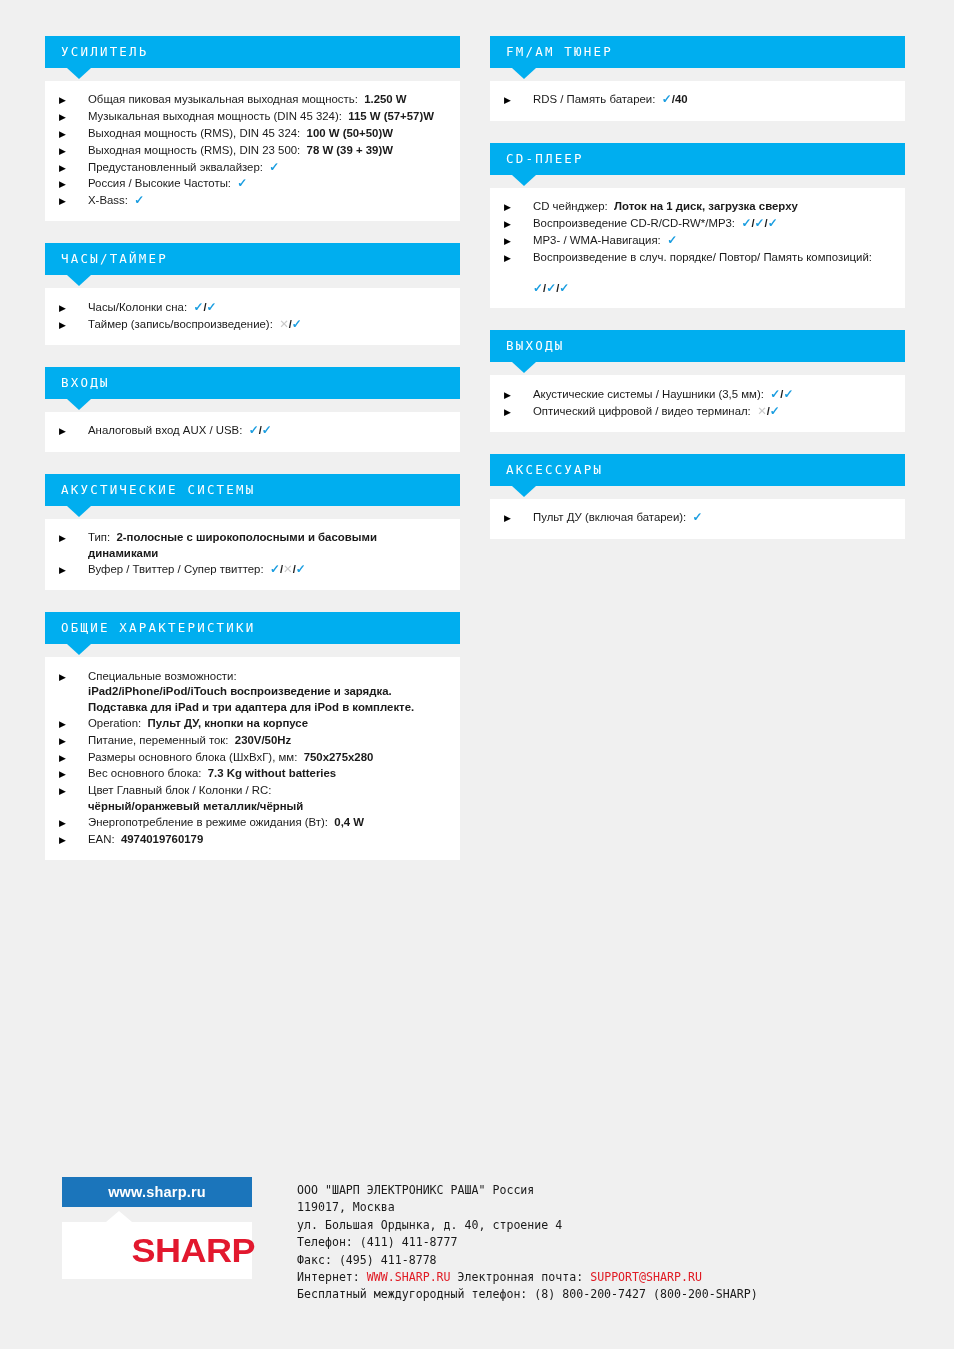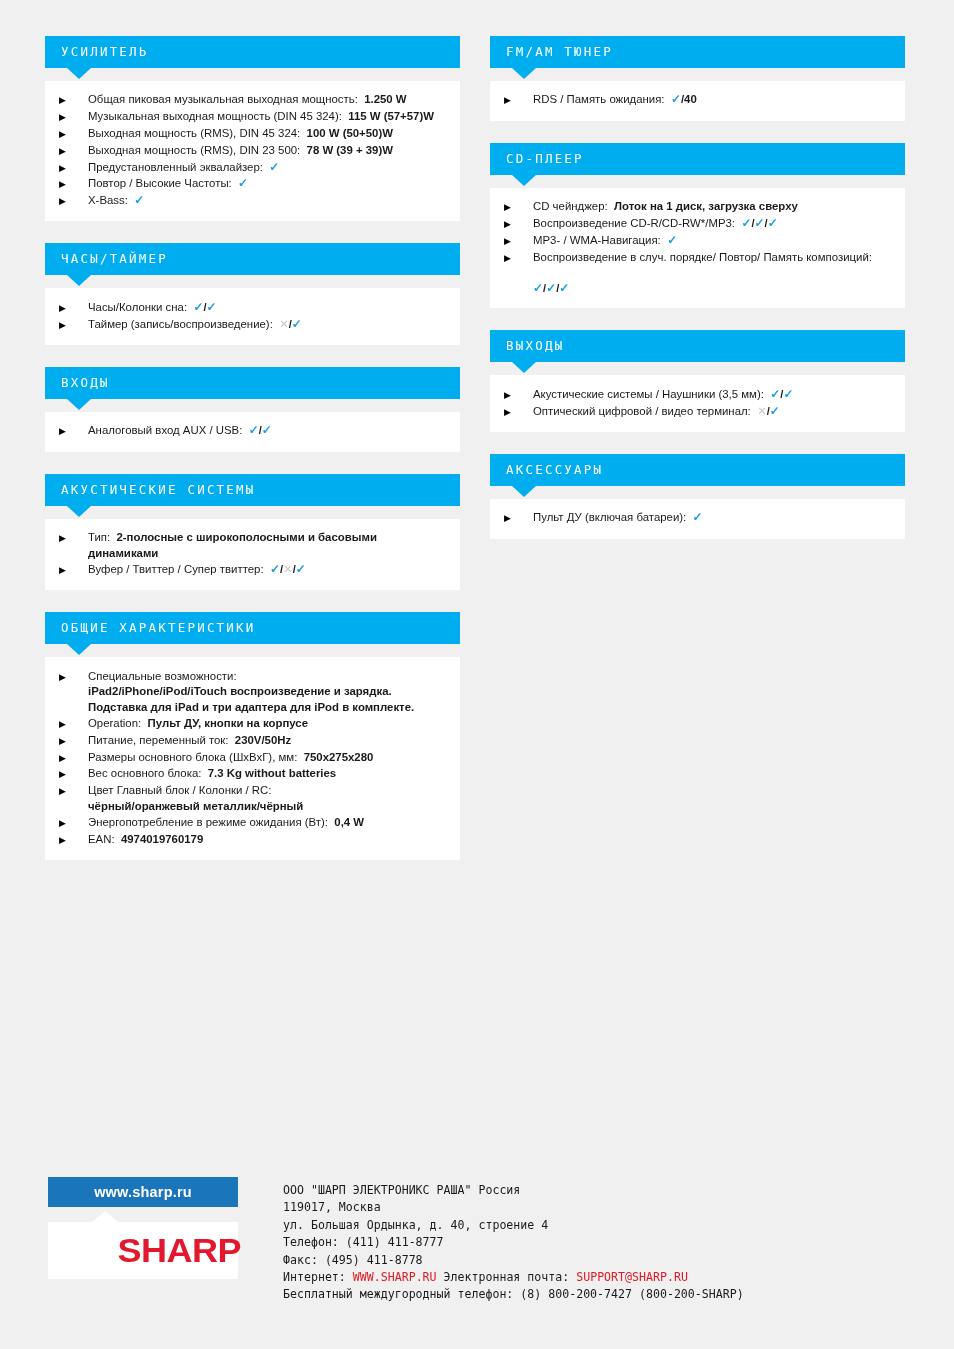--- a/index.html
+++ b/index.html
@@ -119,21 +119,21 @@
     font-weight: bold;
     color: #1a1a1a;
     font-size: 11px;
   }
   .marks { white-space: nowrap; }
   .marks-wrap { display: block; }
 
   
   .footer {
     position: absolute;
-    left: 48px;
+    left: 62px;
     top: 1177px;
     display: flex;
     align-items: flex-start;
     gap: 45px;
   }
   .brand-col {
     width: 190px;
     flex: 0 0 190px;
   }
   .url-bar {
@@ -218,21 +218,21 @@
             <div class="spec-row">
               <span class="bullet">▶</span>
               <span class="spec-text"><span class="lbl">Выходная мощность (RMS), DIN 23 500:</span><span class="val">&nbsp;&nbsp;78 W (39 + 39)W</span></span>
             </div>
             <div class="spec-row">
               <span class="bullet">▶</span>
               <span class="spec-text"><span class="lbl">Предустановленный эквалайзер:</span>&nbsp;&nbsp;<span class="marks"><span class="mk mk-yes">✓</span></span></span>
             </div>
             <div class="spec-row">
               <span class="bullet">▶</span>
-              <span class="spec-text"><span class="lbl">Повтор / Высокие Частоты:</span>&nbsp;&nbsp;<span class="marks"><span class="mk mk-yes">✓</span></span></span>
+              <span class="spec-text"><span class="lbl">Россия / Высокие Частоты:</span>&nbsp;&nbsp;<span class="marks"><span class="mk mk-yes">✓</span></span></span>
             </div>
             <div class="spec-row">
               <span class="bullet">▶</span>
               <span class="spec-text"><span class="lbl">X-Bass:</span>&nbsp;&nbsp;<span class="marks"><span class="mk mk-yes">✓</span></span></span>
             </div>
           </div>
         </div>
         <div class="section">
           <div class="sec-head">
             <span class="sec-head-title">ЧАСЫ/ТАЙМЕР</span>
@@ -315,21 +315,21 @@
         </div>
       </div>
     <div class="col" id="right-col">
         <div class="section">
           <div class="sec-head">
             <span class="sec-head-title">FM/AM  ТЮНЕР</span>
           </div>
           <div class="sec-body">
             <div class="spec-row">
               <span class="bullet">▶</span>
-              <span class="spec-text"><span class="lbl">RDS / Память ожидания:</span>&nbsp;&nbsp;<span class="marks"><span class="mk mk-yes">✓</span></span><span class="val">/40</span></span>
+              <span class="spec-text"><span class="lbl">RDS / Память батареи:</span>&nbsp;&nbsp;<span class="marks"><span class="mk mk-yes">✓</span></span><span class="val">/40</span></span>
             </div>
           </div>
         </div>
         <div class="section">
           <div class="sec-head">
             <span class="sec-head-title">CD-ПЛЕЕР</span>
           </div>
           <div class="sec-body">
             <div class="spec-row">
               <span class="bullet">▶</span>

